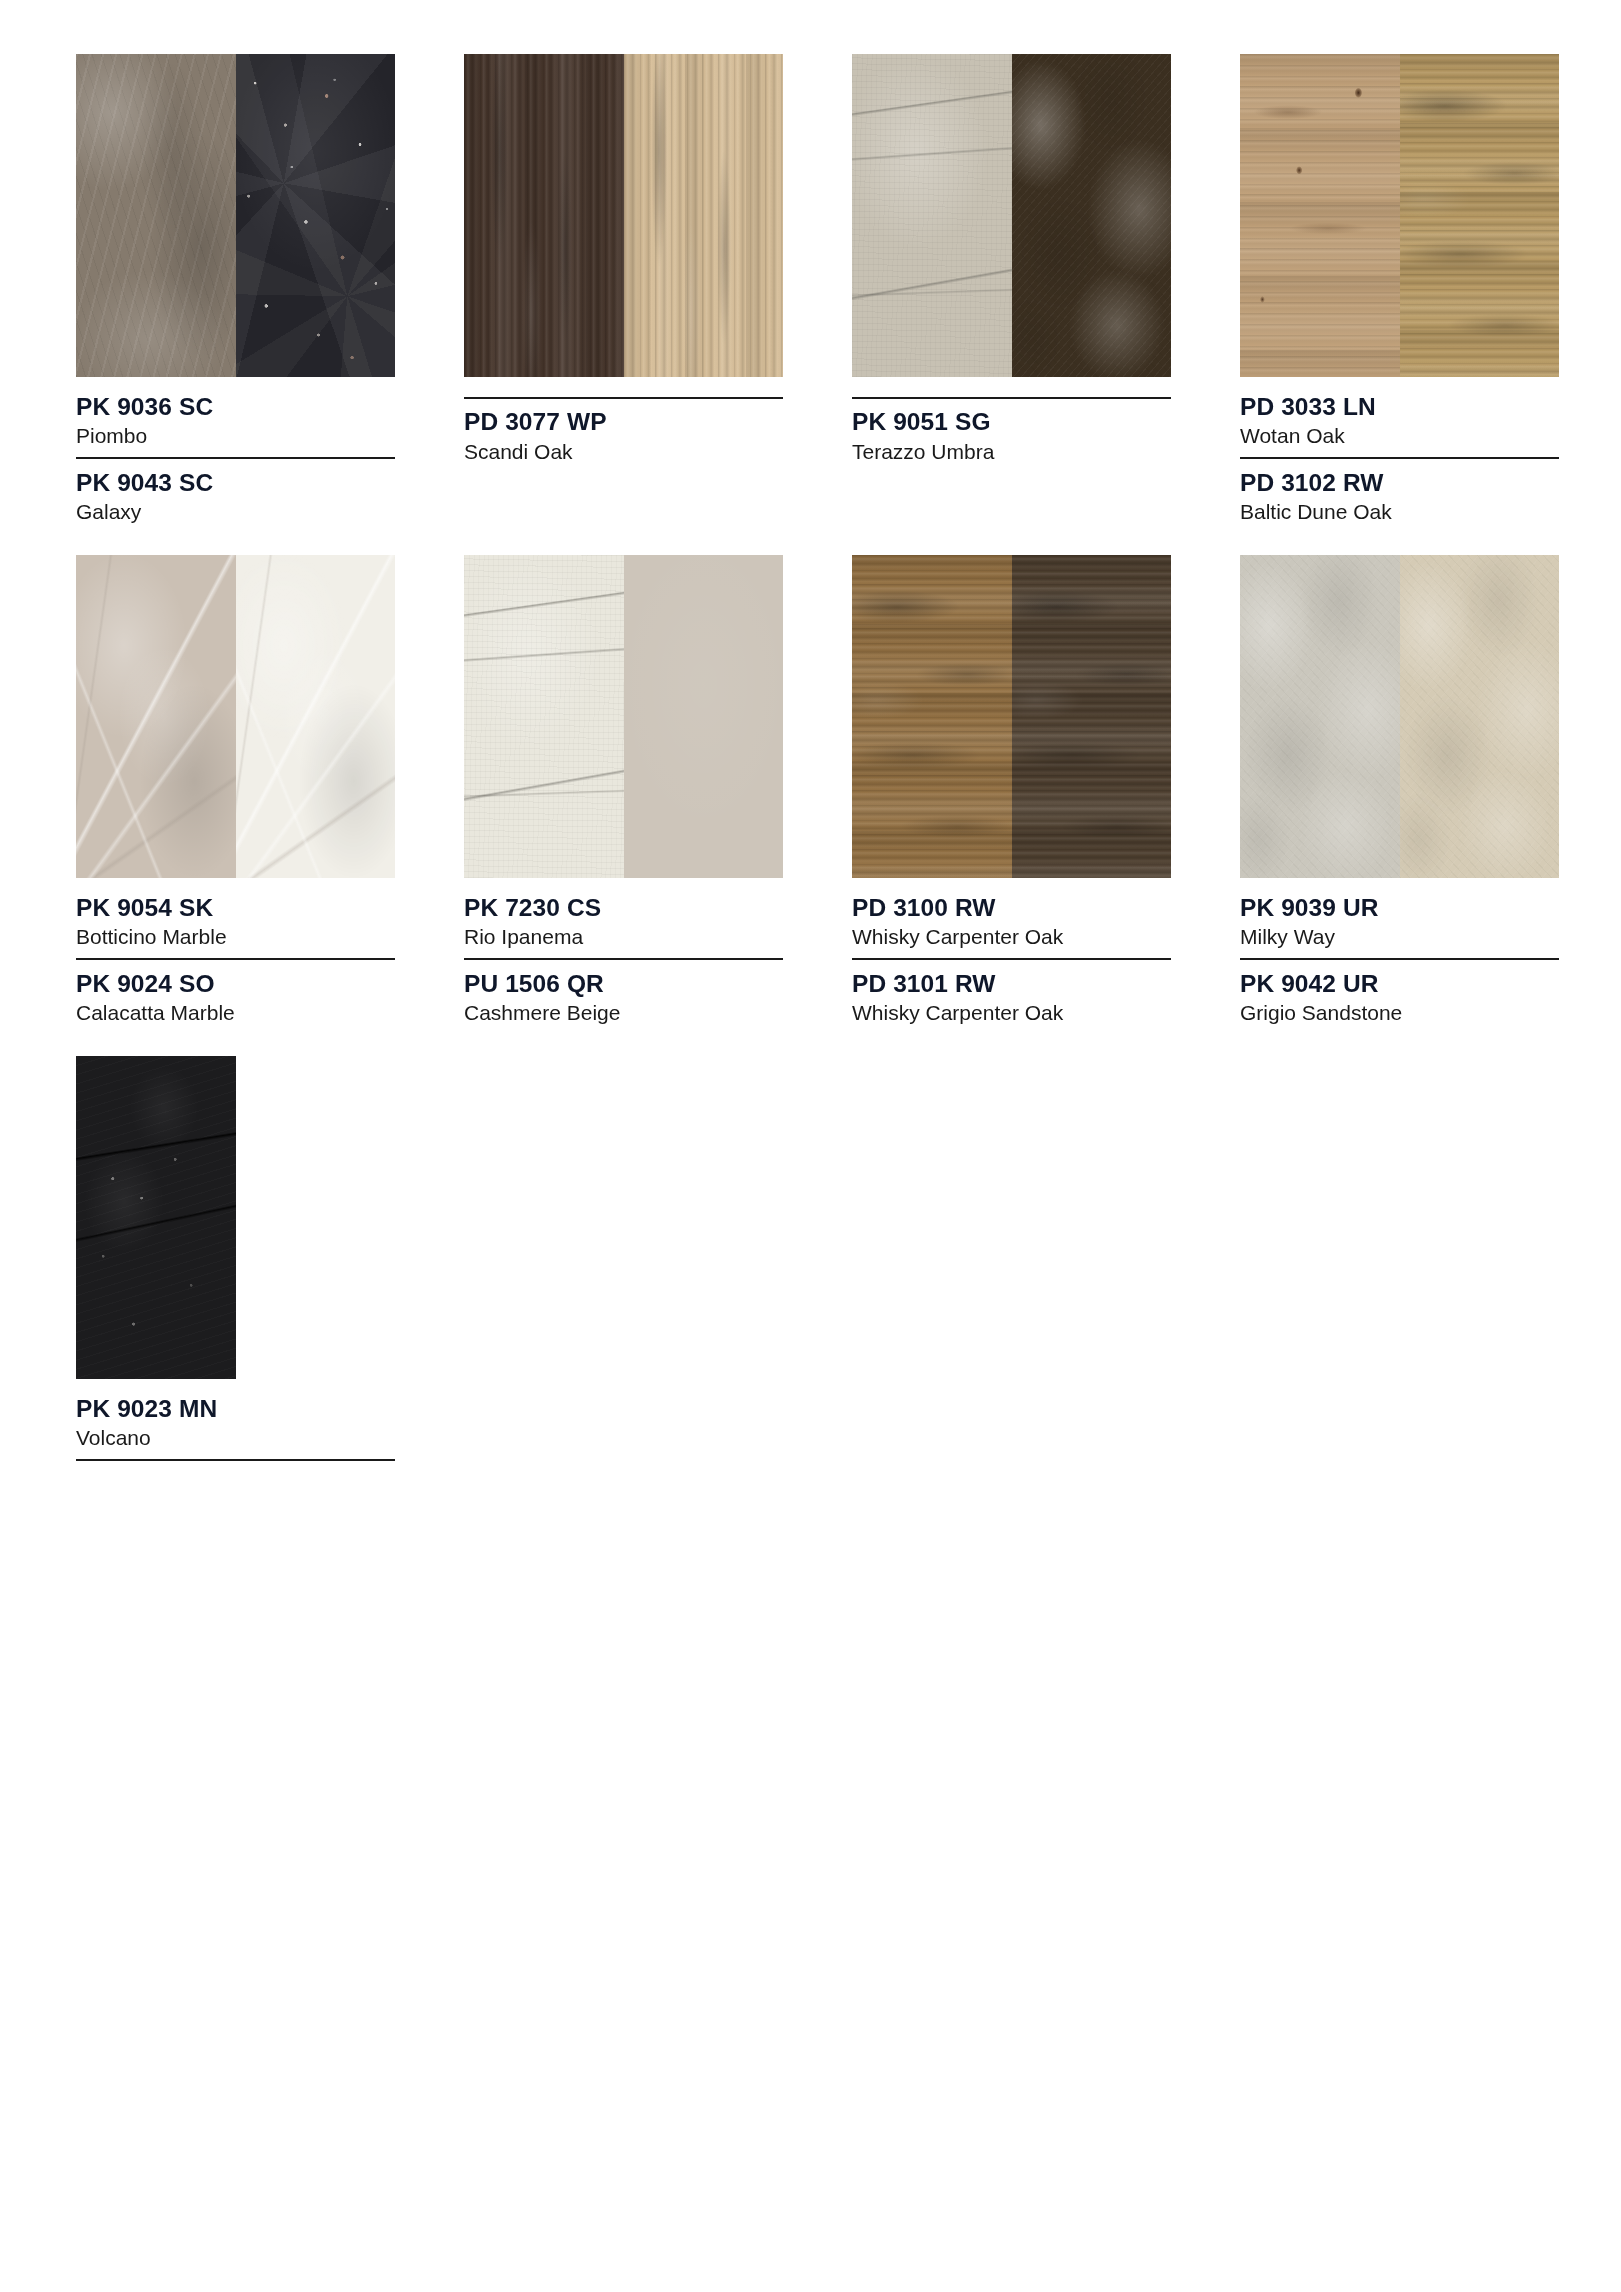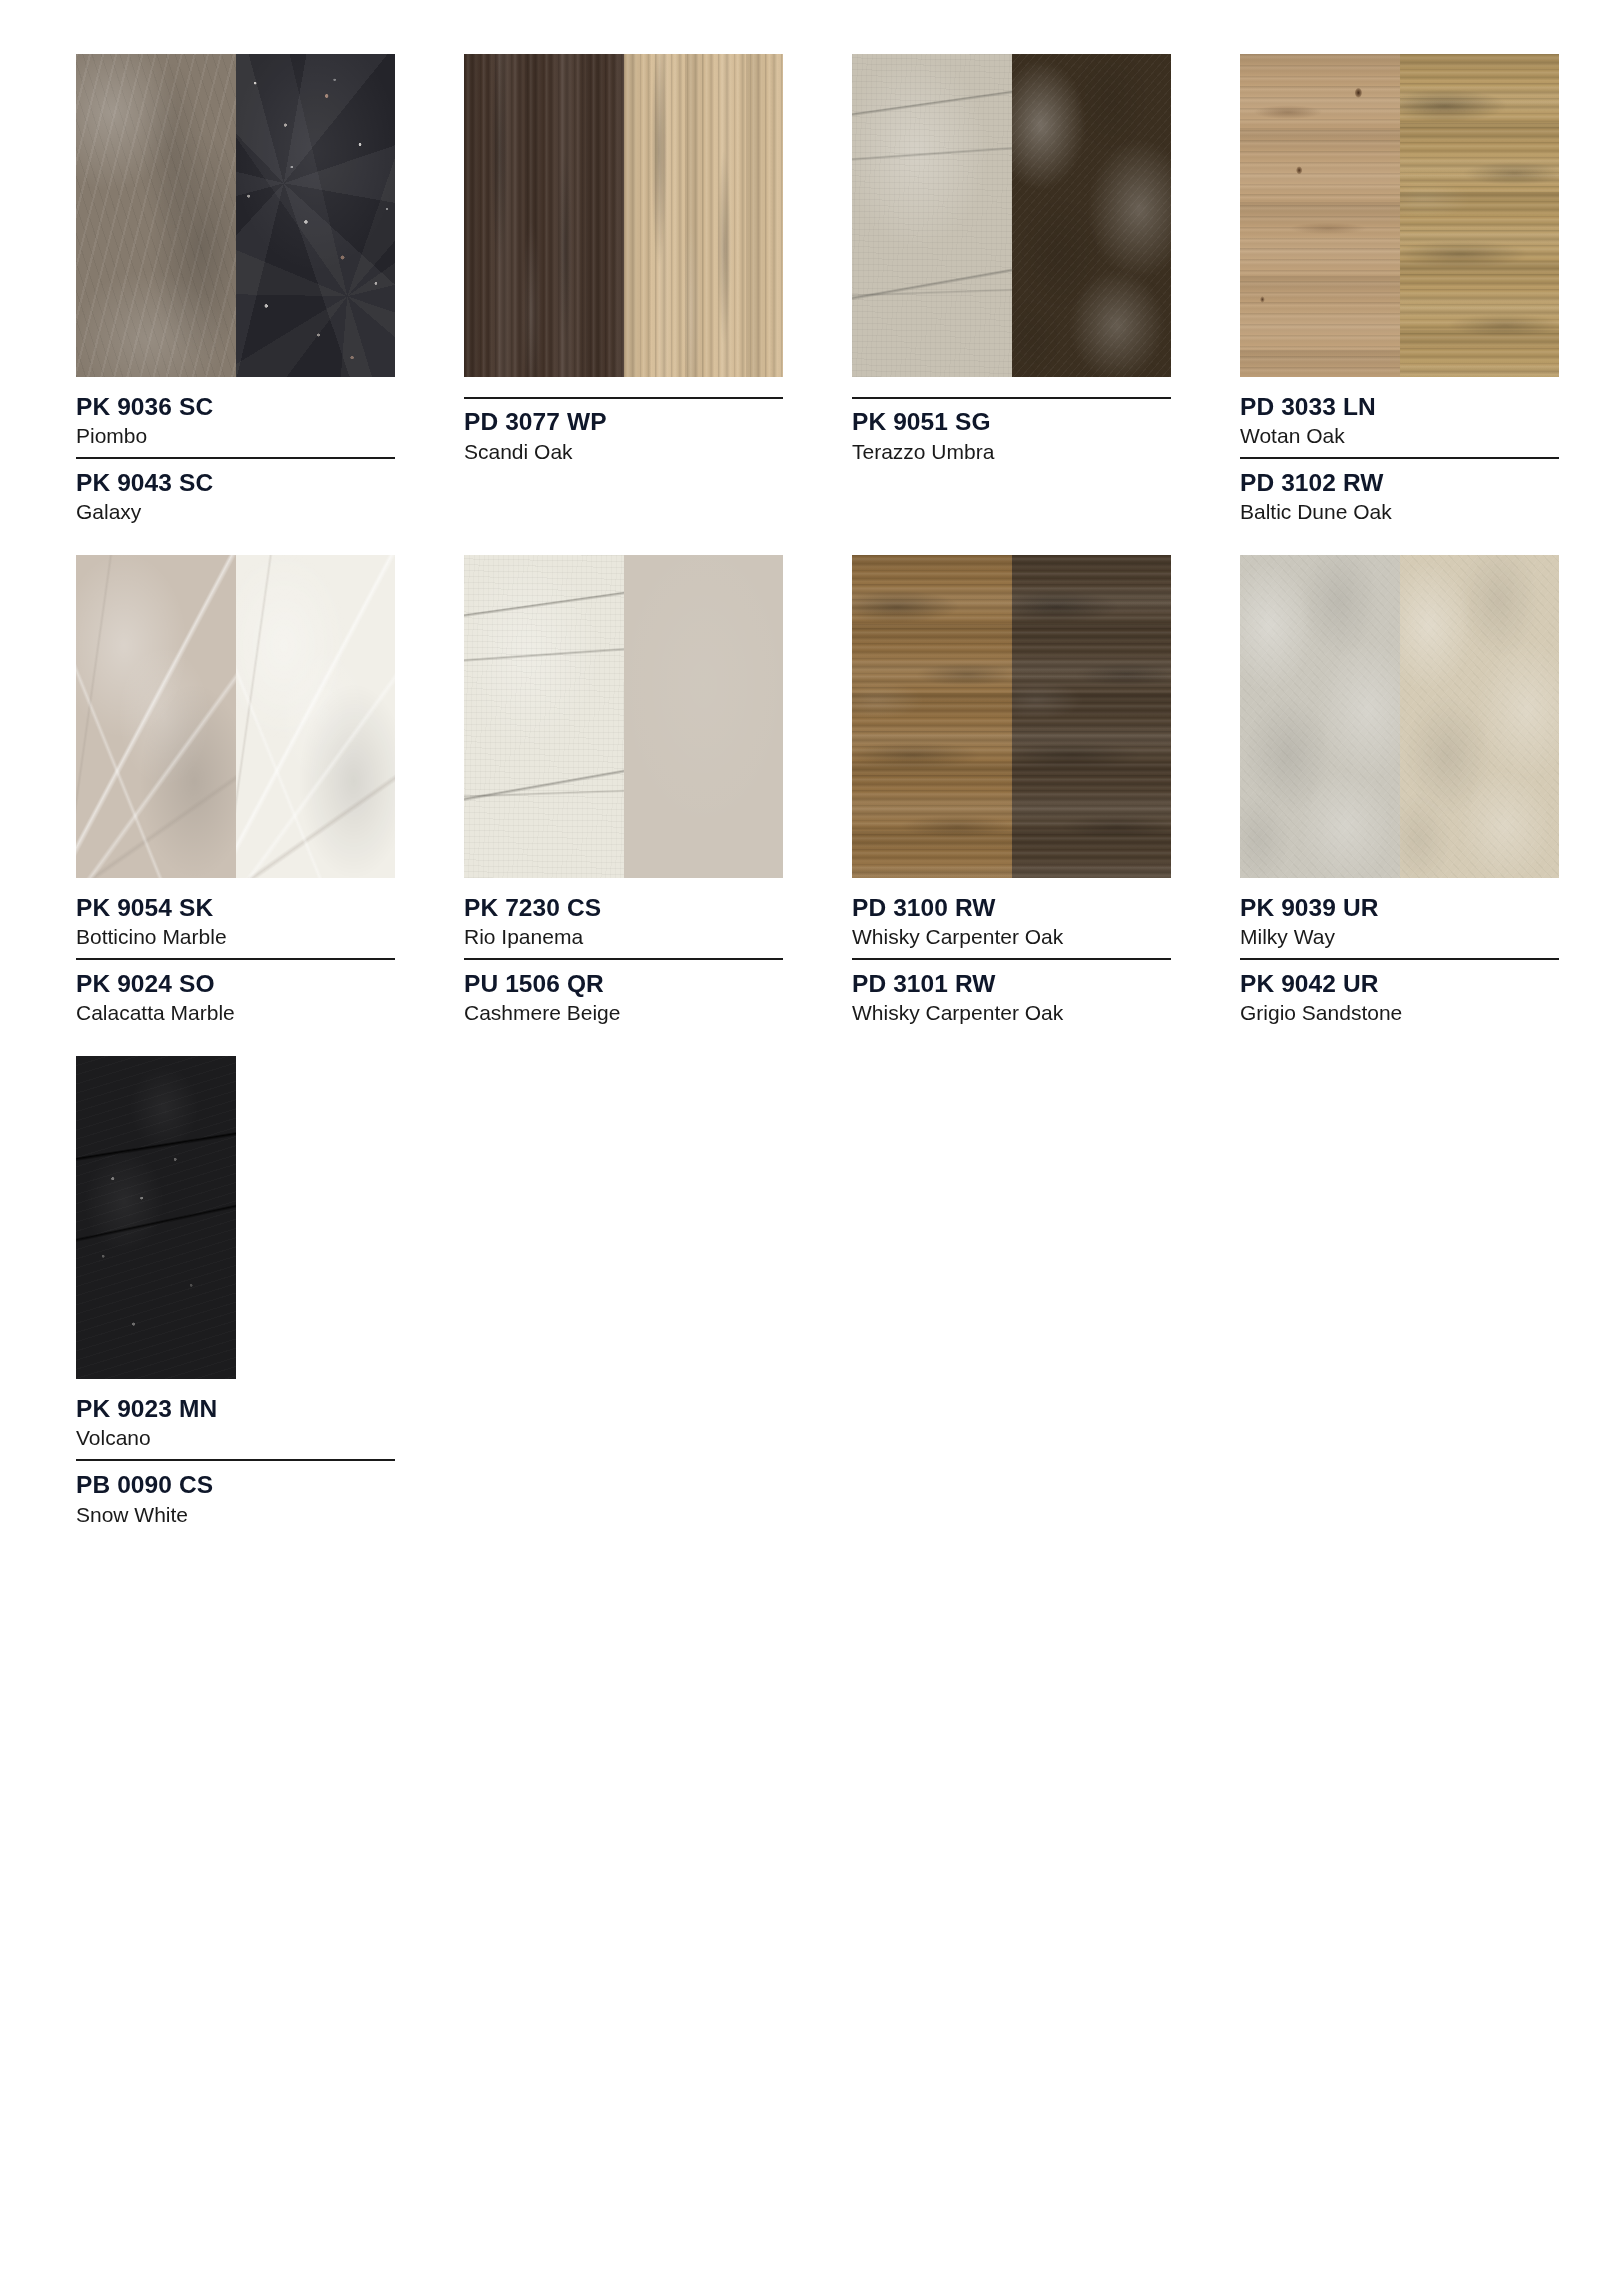--- a/index.html
+++ b/index.html
@@ -396,21 +396,17 @@
         <div class="swatch outlined">
           <div class="half tex-slate" style="background: rgb(28, 28, 30);"></div>
           <div class="half tex-plain" style="background: rgb(255, 255, 255);"></div>
         </div>
         <div class="labels">
           <div class="entry">
             <div class="code">PK 9023 MN</div>
             <div class="name">Volcano</div>
           </div>
           <div class="rule"></div>
-          <div class="entry">
-            <div class="code">PB 0090 CS</div>
-            <div class="name">Snow White</div>
-          </div>
         </div>
       </div>
     </div>
 </div>
 
 
 </body></html>

